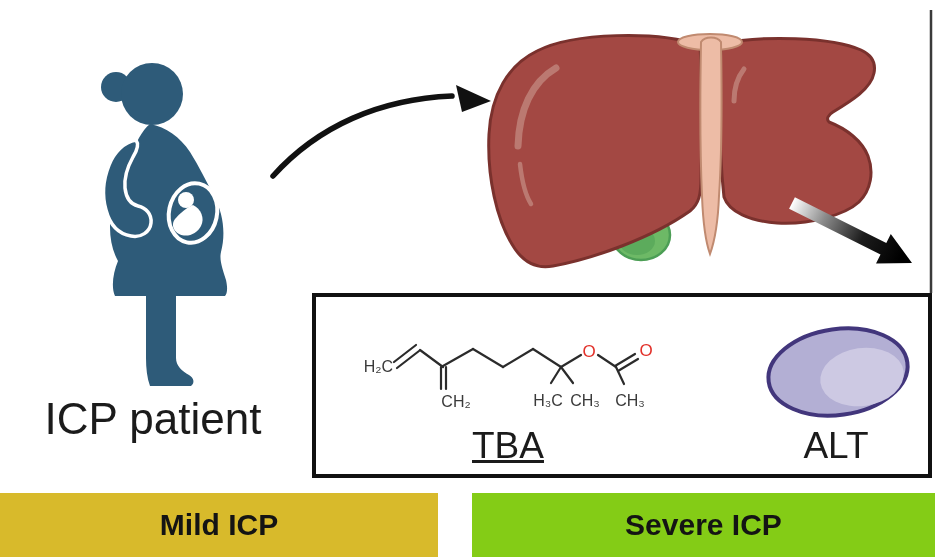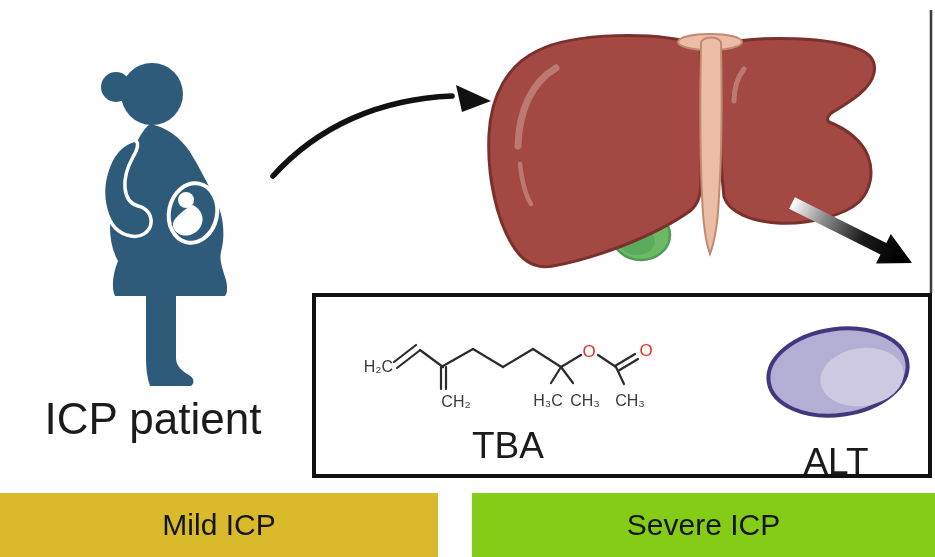--- a/index.html
+++ b/index.html
@@ -3,29 +3,29 @@
 <meta charset="utf-8">
 <style>
   html,body{margin:0;padding:0;background:#ffffff;}
   .stage{
     position:relative;width:935px;height:557px;overflow:hidden;background:#ffffff;
     font-family:"Liberation Sans","DejaVu Sans",sans-serif;
   }
   .art{position:absolute;left:0;top:0;width:935px;height:557px;}
   .label{position:absolute;color:#1b1b1b;text-align:center;line-height:1.05;}
   .patient-label{left:38px;top:396px;width:230px;font-size:44px;}
-  .tba-label{left:448px;top:427px;width:120px;font-size:37px;}
-  .alt-label{left:776px;top:427px;width:120px;font-size:37px;margin-top:16px;}
+  .tba-label{left:448px;top:427px;width:120px;font-size:37px;text-decoration:underline;}
+  .alt-label{left:776px;top:427px;width:120px;font-size:37px;}
   .results-box{
     position:absolute;left:312px;top:293px;width:620px;height:185px;
     border:4px solid #111;box-sizing:border-box;background:transparent;
   }
   .bar{
     position:absolute;top:493px;height:64px;display:flex;align-items:center;justify-content:center;
-    font-weight:normal;font-size:30px;color:#141414;
+    font-weight:bold;font-size:30px;color:#141414;
   }
   .bar-mild{left:0;width:438px;background:#d8ba2b;}
   .bar-severe{left:472px;width:463px;background:#84cc16;}
   .arm{stroke:#ffffff;stroke-width:3.5px;}
   .lobe{stroke:#7a312d;stroke-width:3px;}
   .ligament{stroke:#c08a70;stroke-width:2px;}
   .gall{stroke:#4c9e55;stroke-width:2.5px;}
   .hl{fill:none;stroke:#c08379;stroke-linecap:round;opacity:.85;}
   .bond{stroke:#2b2b2b;stroke-width:2.2px;stroke-linecap:round;}
   .atom{font-size:16px;fill:#3a3a3a;stroke:none;font-family:"Liberation Sans","DejaVu Sans",sans-serif;}

